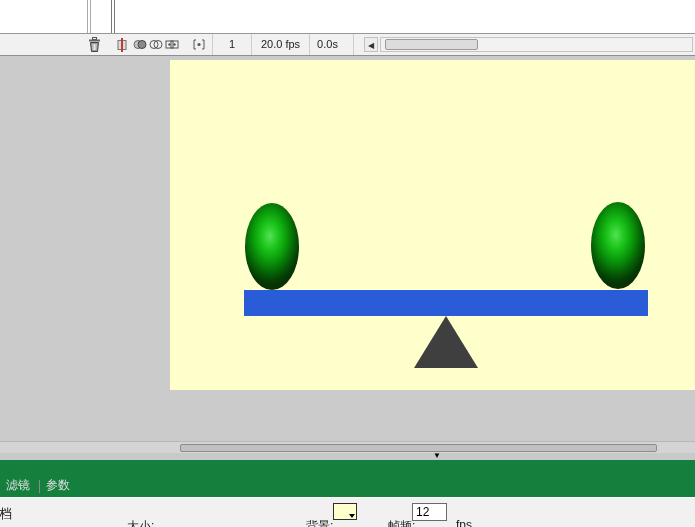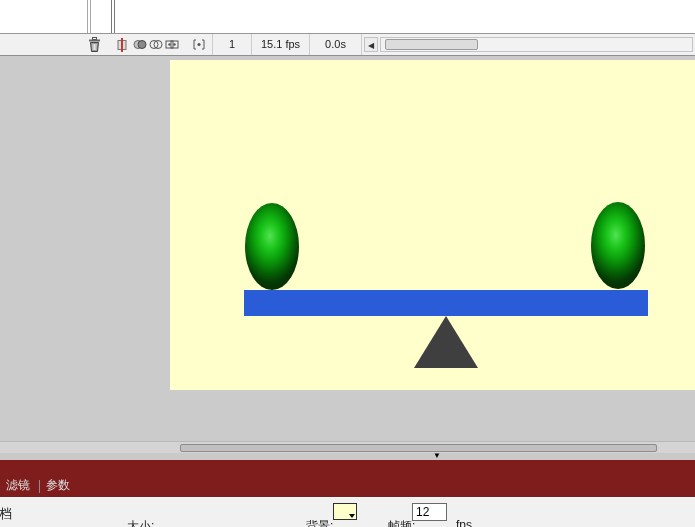--- a/index.html
+++ b/index.html
@@ -35,21 +35,21 @@
 
   
   .hscroll-bottom { position:absolute; left:0; top:441px; width:695px; height:12px; background:#d4d4d4; border-top:1px solid #b8b8b8; }
   .sb-thumb2 { position:absolute; left:180px; top:2px; width:477px; height:8px; background:#c0c0c0; border:1px solid #8d8d8d; border-radius:2px; cursor:pointer; }
 
   
   .collapse-strip { position:absolute; left:0; top:453px; width:695px; height:7px; background:#c9c9c9; }
   .collapse-arrow { position:absolute; left:429px; top:-1px; width:16px; height:8px; font-size:8px; line-height:8px; text-align:center; color:#000; cursor:pointer; }
 
   
-  .black-band { position:absolute; left:0; top:460px; width:695px; height:37px; background:#7f1d1d; }
+  .black-band { position:absolute; left:0; top:460px; width:695px; height:37px; background:#15803d; }
   .tab { position:absolute; bottom:3px; font-size:12px; color:#dcdcdc; cursor:pointer; }
   .tab-filters { left:6px; }
   .tab-params { left:46px; }
   .tab-sep { position:absolute; left:39px; bottom:4px; width:1px; height:13px; background:#8a8a8a; }
 
   
   .prop-panel { position:absolute; left:0; top:497px; width:695px; height:30px; background:#f1f1f1; border-top:1px solid #fbfbfb; }
   .plabel { position:absolute; top:20px; font-size:12px; color:#1a1a1a; white-space:nowrap; }
   .doc-label { left:-14px; top:7px; font-size:13px; }
   .lbl-size { left:127px; }
@@ -112,22 +112,22 @@
     </button>
     <button class="tbtn" style="left:190px">
       <svg width="14" height="13" viewBox="0 0 14 13">
         <path d="M4 2 H2 V11 H4" fill="none" stroke="#555"></path>
         <path d="M10 2 H12 V11 H10" fill="none" stroke="#555"></path>
         <circle cx="7" cy="6.5" r="1.6" fill="#555"></circle>
       </svg>
     </button>
 
     <div class="cell first" style="left:212px;width:40px">1</div>
-    <div class="cell" style="left:252px;width:58px">15.1 fps</div>
-    <div class="cell" style="left:310px;width:52px">0.0s</div>
+    <div class="cell" style="left:252px;width:58px">20.0 fps</div>
+    <div class="cell" style="left:302px;width:52px">0.0s</div>
 
     <div class="tl-scroll">
       <div class="sb-arrow">◀</div>
       <div class="sb-track">
         <div class="sb-thumb"></div>
       </div>
     </div>
   </div>
 
   <div class="workspace">

